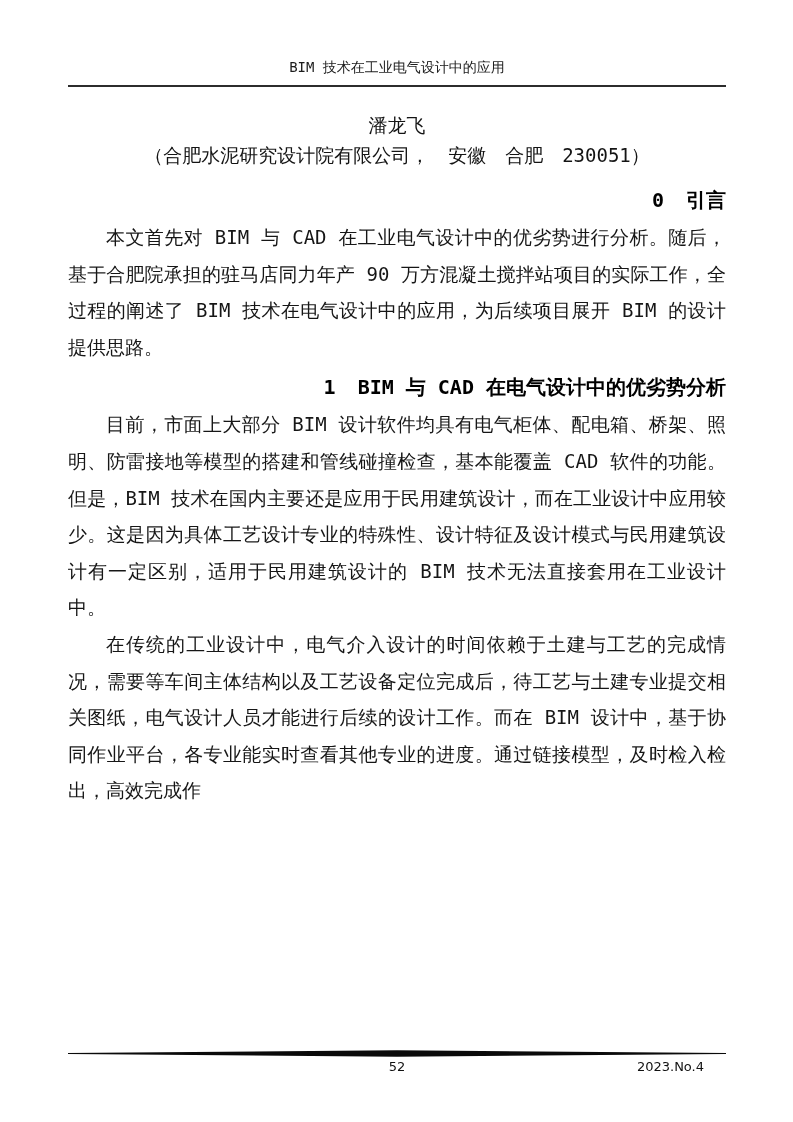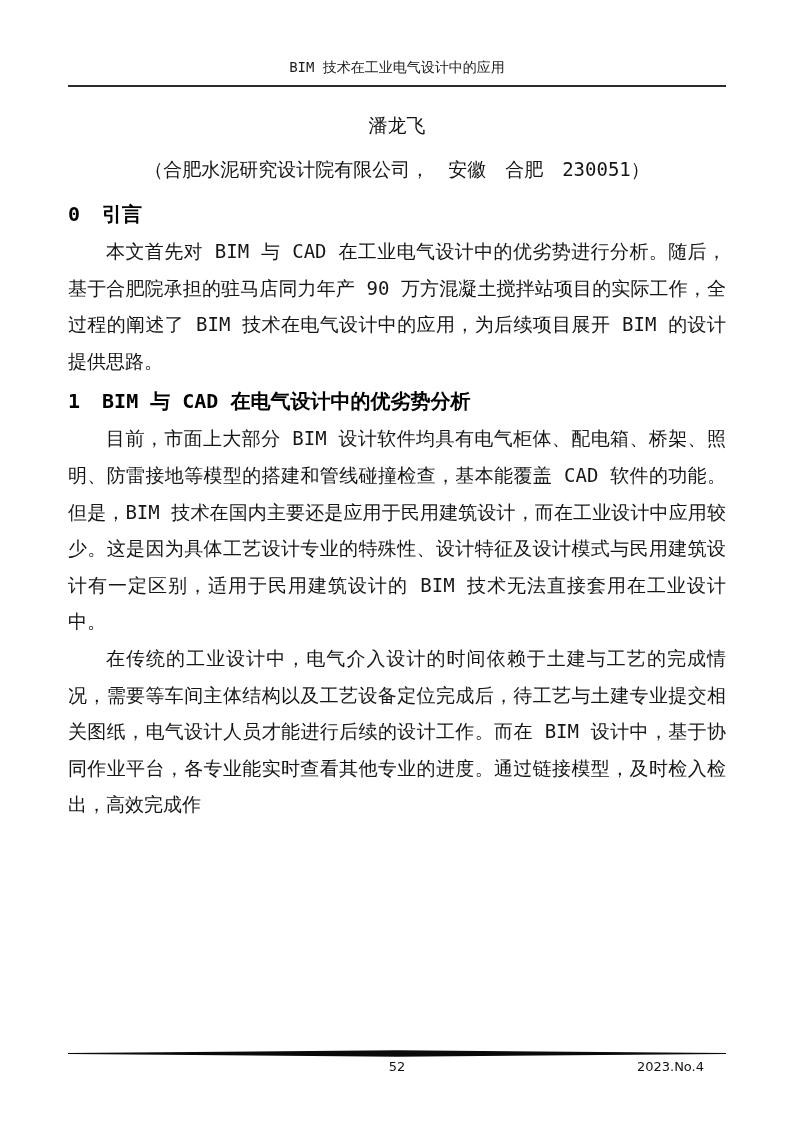--- a/index.html
+++ b/index.html
@@ -41,33 +41,34 @@
     text-align: center;
     font-size: 19px;
     line-height: 25px;
     margin-top: 26px;
     font-family: "DejaVu Sans Mono", "Liberation Serif", serif;
   }
   .affiliation {
     text-align: center;
     font-size: 19px;
     line-height: 25px;
-    margin-top: 19px;
+    margin-top: 5px;
     font-family: "DejaVu Sans Mono", "Liberation Serif", serif;
   }
   .body-text {
     margin-top: 14px;
   }
   h2.section-heading {
     font-size: 20px;
     line-height: 37px;
     font-weight: bold;
     color: #000000;
     margin: 4px 0 0 0;
     font-family: "DejaVu Sans Mono", "Liberation Sans", sans-serif;
+    text-align: right;
   }
   h2.section-heading .h-num {
     display: inline-block;
     margin-right: 1.1em;
   }
   p.para {
     font-size: 19px;
     line-height: 36.6px;
     margin: 0;
     text-align: justify;

